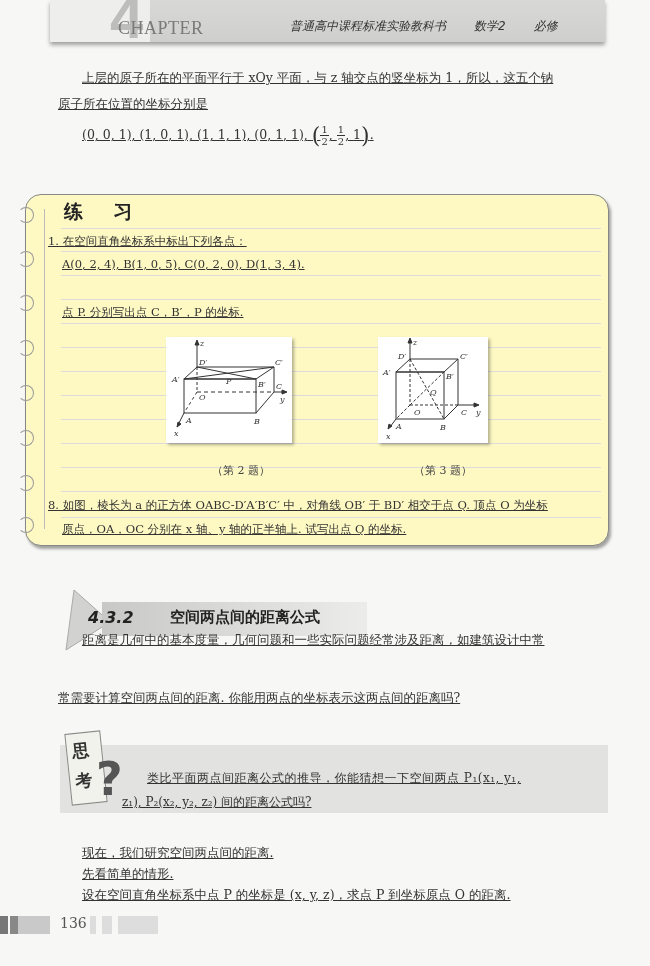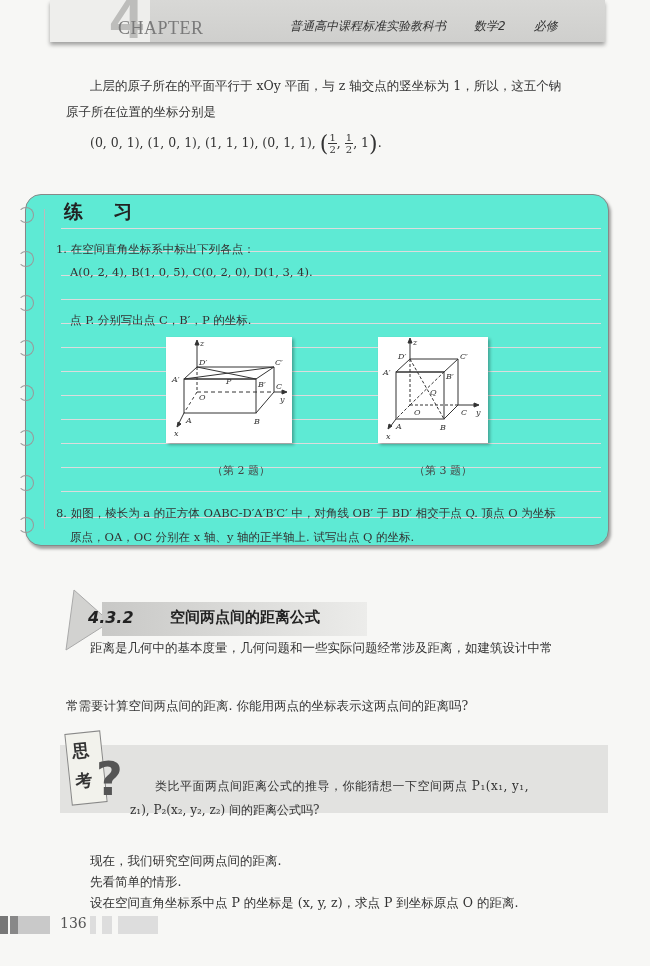--- a/index.html
+++ b/index.html
@@ -3,26 +3,26 @@
 <meta charset="utf-8">
 <style>
   html,body{margin:0;padding:0;}
   body{width:650px;height:966px;background:#f7f7f5;position:relative;overflow:hidden;font-family:"DejaVu Serif","Liberation Serif",serif;color:#333;}
   .header{position:absolute;left:50px;top:0;width:555px;height:42px;background:linear-gradient(#d8d8d6,#cfcfcd);box-shadow:0 3px 4px rgba(0,0,0,0.35);}
   .header .left{position:absolute;left:0;top:0;width:100px;height:42px;background:#eeeeec;}
   .header .bignum{position:absolute;left:60px;top:-12px;font-family:"Liberation Sans",sans-serif;font-size:60px;font-weight:bold;color:#bdbdbb;line-height:60px;}
   .header .chapter{position:absolute;left:20px;top:18px;font-family:Liberation Serif, serif;font-size:18px;color:#7a7a7a;letter-spacing:0.5px;margin-left:48px;}
   .header .title{position:absolute;left:240px;top:18px;font-family:"DejaVu Sans",sans-serif;font-size:12px;font-style:italic;color:#333;}
   .header .title span{margin-left:28px;}
-  p.t{position:absolute;margin:8px;font-size:12.5px;line-height:16px;color:#333;white-space:nowrap;}
+  p.t{position:absolute;margin:0;font-size:12.5px;line-height:16px;color:#333;white-space:nowrap;text-decoration:underline;}
   .frac{display:inline-block;vertical-align:middle;text-align:center;font-size:10px;line-height:11px;}
   .frac span{display:block;}
   .frac .n{border-bottom:1px solid #333;padding:0 1px;}
   .big{font-size:22px;vertical-align:middle;}
-  .exbox{position:absolute;left:25px;top:194px;width:582px;height:350px;border:1.5px solid #888;border-radius:16px;background:#5eead4;box-shadow:2px 3px 3px rgba(0,0,0,0.35);}
+  .exbox{position:absolute;left:25px;top:194px;width:582px;height:350px;border:1.5px solid #888;border-radius:16px;background:#fef9c3;box-shadow:2px 3px 3px rgba(0,0,0,0.35);}
   .ring{position:absolute;left:-8px;width:14px;height:14px;border:1.5px solid #999;border-radius:50%;border-left-color:transparent;background:transparent;}
   .vline{position:absolute;left:18px;top:14px;width:1px;height:320px;background:#bbb;}
   .rule{position:absolute;left:35px;width:540px;height:1px;background:#dcdcdc;}
   .extitle{position:absolute;left:38px;top:4px;font-family:"DejaVu Sans",sans-serif;font-weight:bold;font-size:19px;color:#222;letter-spacing:12px;}
   .fig{position:absolute;background:#fff;box-shadow:2px 2px 3px rgba(0,0,0,0.3);}
   .cap{position:absolute;font-size:11px;color:#444;}
   .secband{position:absolute;left:102px;top:602px;width:265px;height:34px;background:linear-gradient(90deg,#c8c8c6,#ececea);}
   .secnum{position:absolute;left:88px;top:608px;font-family:"DejaVu Sans",sans-serif;font-weight:bold;font-size:16px;color:#222;font-style:italic;}
   .sectitle{position:absolute;left:170px;top:608px;font-family:"DejaVu Sans",sans-serif;font-weight:bold;font-size:15px;color:#222;}
   .think{position:absolute;left:60px;top:745px;width:548px;height:68px;background:#e2e2e0;}

